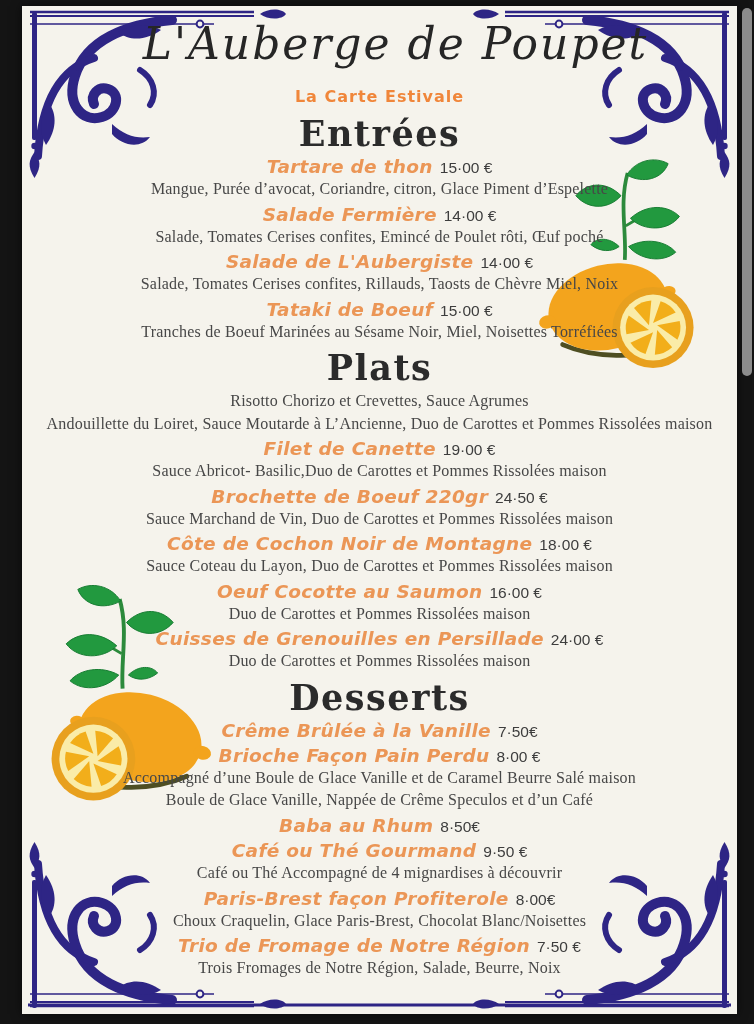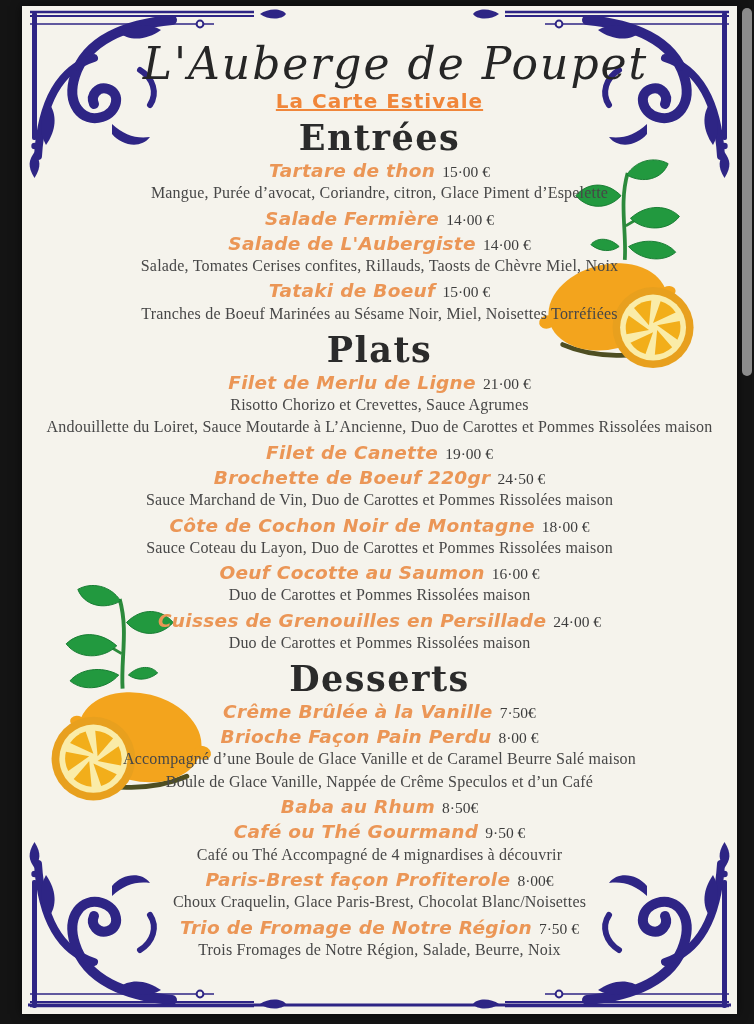--- a/index.html
+++ b/index.html
@@ -14,39 +14,39 @@
   .border-svg { position:absolute; left:0; top:0; width:715px; height:1008px; pointer-events:none; }
   .lemon-svg { position:absolute; pointer-events:none; }
   .lemon-tr { left:512px; top:152px; width:175px; height:212px; }
   .lemon-bl { left:14px;  top:568px; width:180px; height:238px; }
 
   .content { position:absolute; inset:0; padding-top:14px; text-align:center; }
 
   .menu-title {
     font-family:"DejaVu Serif", serif; font-style:italic; font-weight:400;
     font-size:44px; line-height:1.1; color:#262626; letter-spacing:2px;
-    margin-top:20px;
+    margin-top:0;
     padding-left:32px;
   }
   .menu-subtitle {
     font-family:"DejaVu Sans", sans-serif; font-weight:700;
-    font-size:20px; line-height:24px; color:#f0863a; letter-spacing:1px; margin-top:1px;text-decoration:underline;
+    font-size:16px; line-height:24px; color:#f0863a; letter-spacing:1px; margin-top:17px;
   }
   .section-heading {
     font-family:"DejaVu Serif", serif; font-weight:800;
     font-size:35px; line-height:1.05; color:#2b2b2b; letter-spacing:1.5px;
     margin:7px 0 3px 0;
   }
   .dish-line { margin-top:3px; line-height:1.2; }
   .dish-name {
     font-family:"DejaVu Sans", sans-serif; font-style:italic; font-weight:700;
     font-size:18.5px; color:#eb9656; letter-spacing:.3px;text-align:right;
   }
   .dish-price {
-    font-family:Liberation Serif, serif; font-size:15.5px; color:#3d3d3d; margin-left:7px;
+    font-family:Liberation Sans, sans-serif; font-size:15.5px; color:#3d3d3d; margin-left:7px;
   }
   .dish-desc {
     font-family:"Liberation Serif", serif; font-size:16px; line-height:1.4;
     color:#474747; letter-spacing:.2px;
   }
 
   .scrollbar-track { position:absolute; right:0; top:0; width:15px; height:1024px; }
   .scrollbar-thumb {
     position:absolute; right:2px; top:8px; width:10px; height:368px;
     background:#8c8c8c; border-radius:5px;
@@ -135,29 +135,30 @@
   </svg>
 
   <div class="content">
     <h1 class="menu-title">L'Auberge de Poupet</h1>
     <div class="menu-subtitle">La Carte Estivale</div>
     <div id="sections">
         <h2 class="section-heading">Entrées</h2>
         <div class="dish-line"><span class="dish-name">Tartare de thon</span><span class="dish-price">15·00 €</span></div>
         <div class="dish-desc">Mangue, Purée d’avocat, Coriandre, citron, Glace Piment d’Espelette</div>
         <div class="dish-line"><span class="dish-name">Salade Fermière</span><span class="dish-price">14·00 €</span></div>
+        <div class="dish-desc">Salade, Tomates Cerises confites, Emincé de Poulet rôti, Œuf poché</div>
         <div class="dish-line"><span class="dish-name">Salade de L'Aubergiste</span><span class="dish-price">14·00 €</span></div>
         <div class="dish-desc">Salade, Tomates Cerises confites, Rillauds, Taosts de Chèvre Miel, Noix</div>
         <div class="dish-line"><span class="dish-name">Tataki de Boeuf</span><span class="dish-price">15·00 €</span></div>
         <div class="dish-desc">Tranches de Boeuf Marinées au Sésame Noir, Miel, Noisettes Torréfiées</div>
         <h2 class="section-heading">Plats</h2>
-        <div class="dish-line"><span class="dish-name">Filet de Merlu de Ligne</span><span class="dish-price">21·00 €</span></div>
         <div class="dish-desc">Risotto Chorizo et Crevettes, Sauce Agrumes</div>
         <div class="dish-desc">Andouillette du Loiret, Sauce Moutarde à L’Ancienne, Duo de Carottes et Pommes Rissolées maison</div>
         <div class="dish-line"><span class="dish-name">Filet de Canette</span><span class="dish-price">19·00 €</span></div>
+        <div class="dish-desc">Sauce Abricot- Basilic,Duo de Carottes et Pommes Rissolées maison</div>
         <div class="dish-line"><span class="dish-name">Brochette de Boeuf 220gr</span><span class="dish-price">24·50 €</span></div>
         <div class="dish-desc">Sauce Marchand de Vin, Duo de Carottes et Pommes Rissolées maison</div>
         <div class="dish-line"><span class="dish-name">Côte de Cochon Noir de Montagne</span><span class="dish-price">18·00 €</span></div>
         <div class="dish-desc">Sauce Coteau du Layon, Duo de Carottes et Pommes Rissolées maison</div>
         <div class="dish-line"><span class="dish-name">Oeuf Cocotte au Saumon</span><span class="dish-price">16·00 €</span></div>
         <div class="dish-desc">Duo de Carottes et Pommes Rissolées maison</div>
         <div class="dish-line"><span class="dish-name">Cuisses de Grenouilles en Persillade</span><span class="dish-price">24·00 €</span></div>
         <div class="dish-desc">Duo de Carottes et Pommes Rissolées maison</div>
         <h2 class="section-heading">Desserts</h2>
         <div class="dish-line"><span class="dish-name">Crême Brûlée à la Vanille</span><span class="dish-price">7·50€</span></div>

